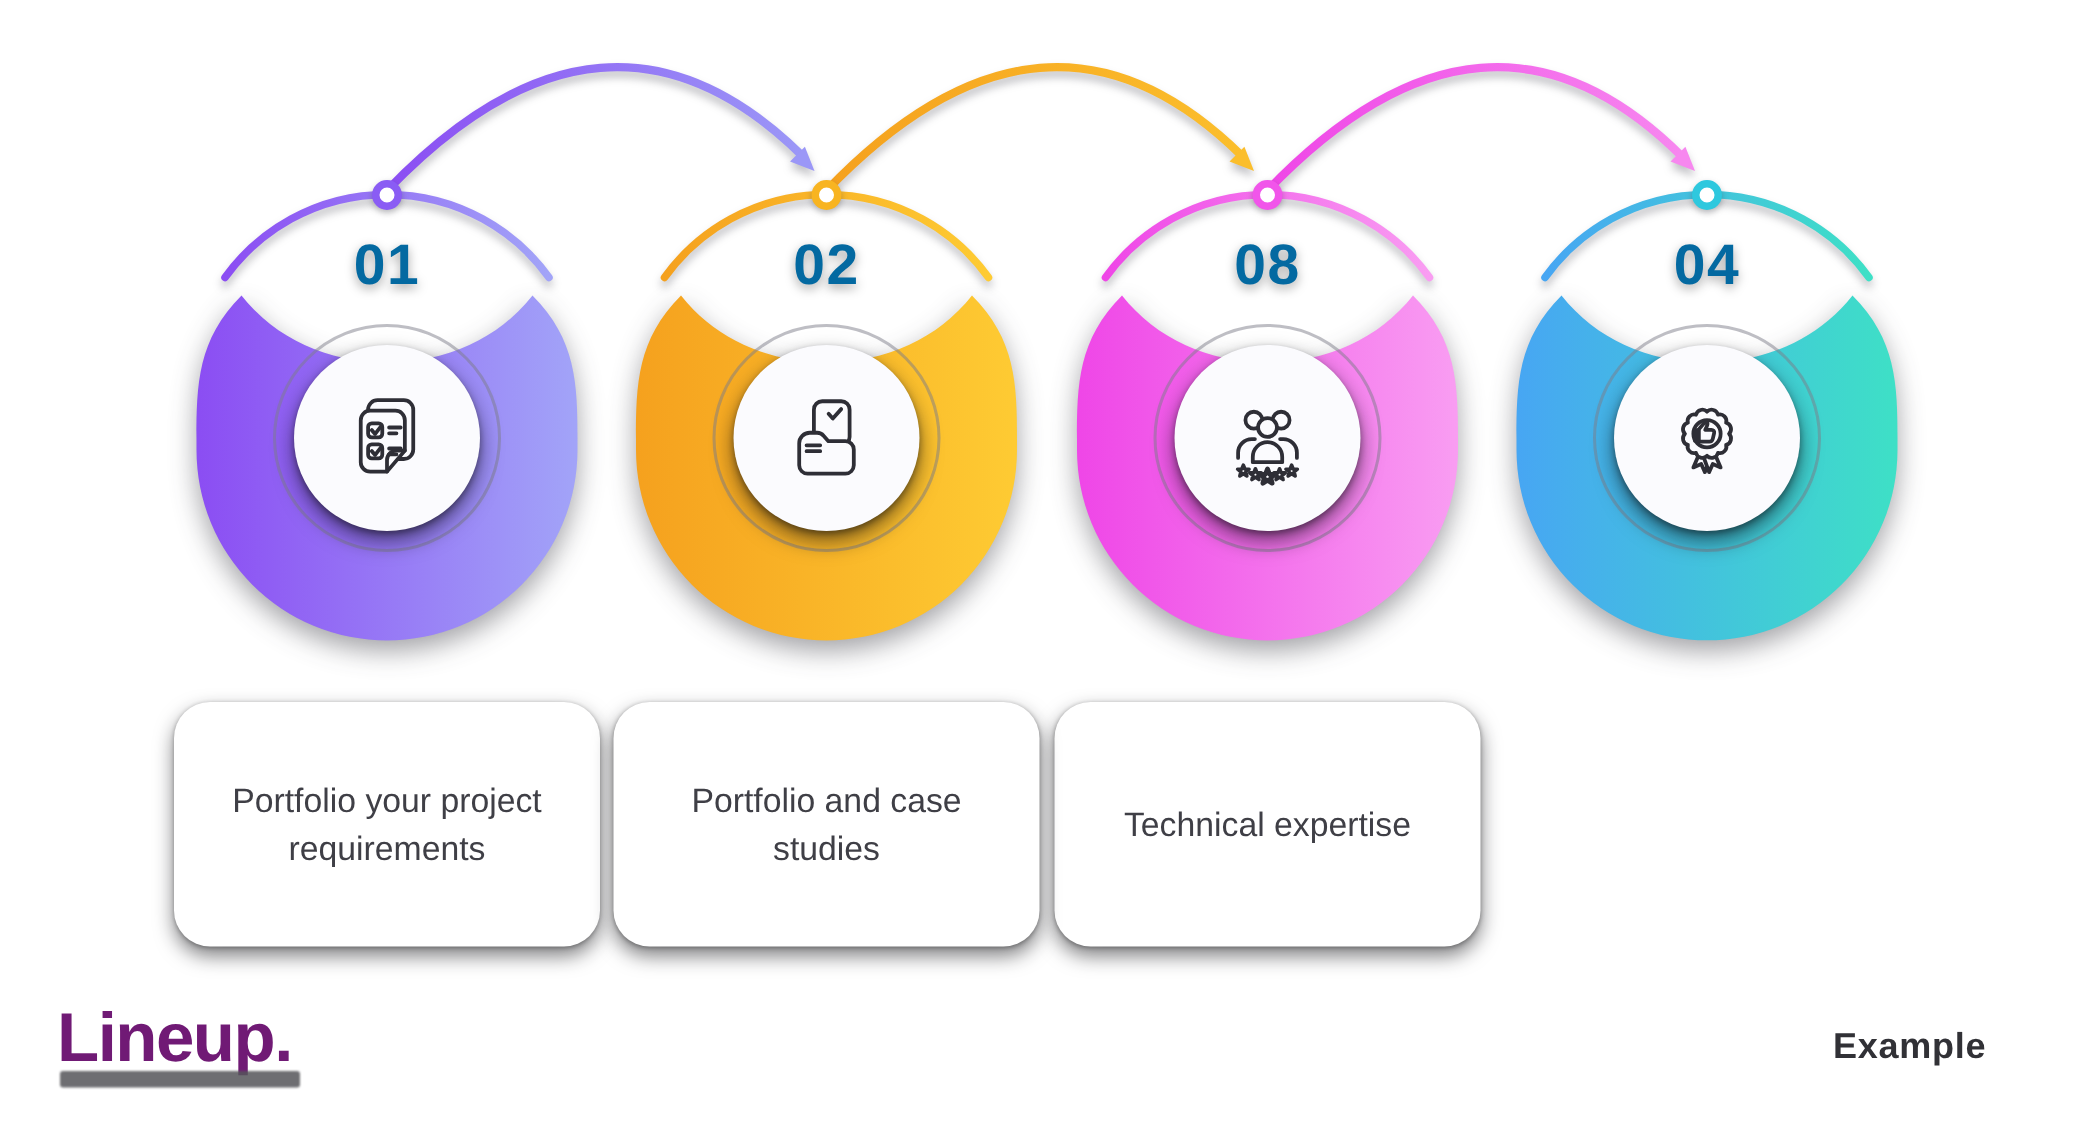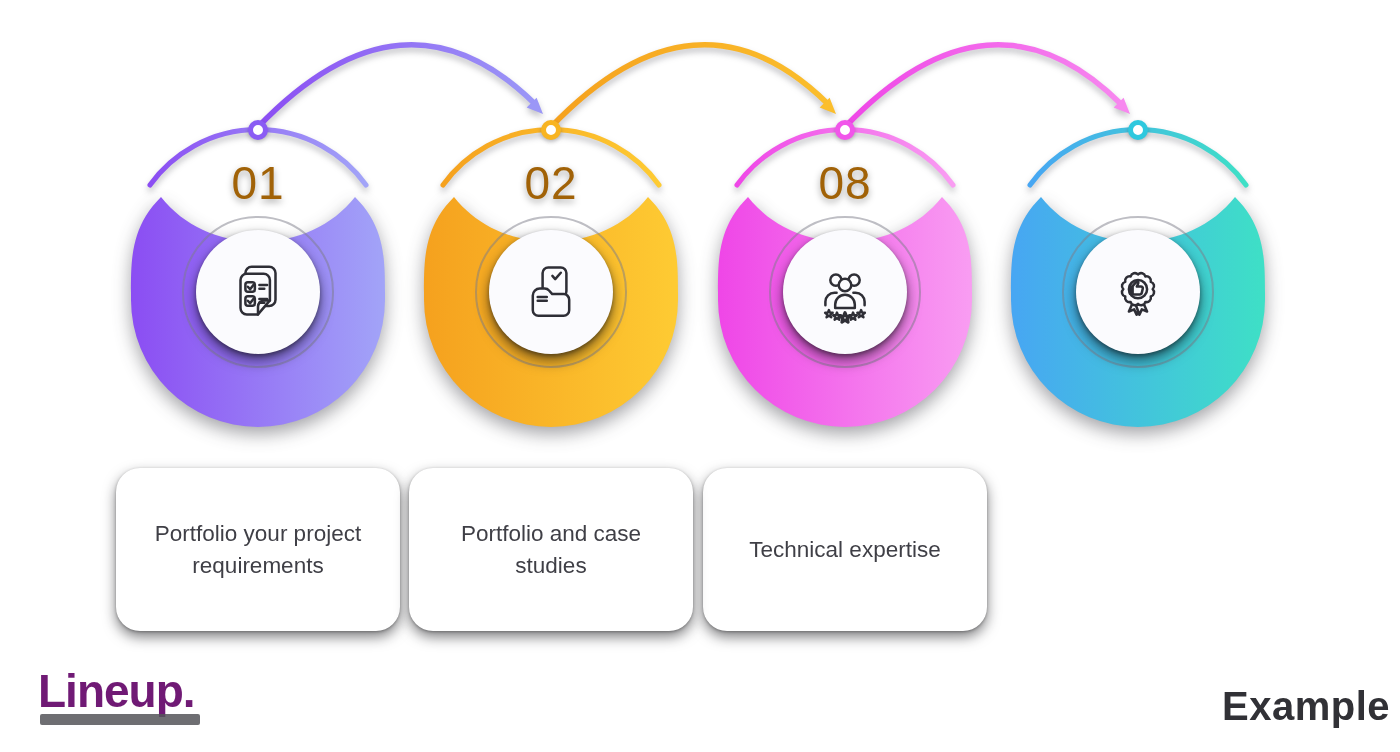--- a/index.html
+++ b/index.html
@@ -4,37 +4,37 @@
 <style>
   html,body{margin:0;padding:0;background:#ffffff;}
   .stage{position:relative;width:1400px;height:752px;background:#ffffff;overflow:hidden;
          font-family:"Liberation Sans","DejaVu Sans",sans-serif;}
   svg.diagram{position:absolute;left:0;top:0;}
   .arcs path{fill:none;stroke-linecap:round;}
   .arcs{filter:drop-shadow(0 4px 3px rgba(90,90,100,0.38));}
   .blobs{filter:drop-shadow(0 7px 9px rgba(35,35,45,0.42));}
   .nodes circle{filter:drop-shadow(0 2px 2px rgba(60,60,70,0.35));}
   .num{position:absolute;top:156px;width:140px;text-align:center;
-       font-size:46px;font-weight:normal;color:#a16207;letter-spacing:1px;
+       font-size:38px;font-weight:bold;color:#0369a1;letter-spacing:1px;
        text-shadow:0 3px 7px rgba(0,0,0,0.35);}
   .ring{position:absolute;top:216px;width:152px;height:152px;border-radius:50%;
         border:2px solid rgba(125,125,138,0.5);box-sizing:border-box;}
   .icon-circle{position:absolute;top:230px;width:124px;height:124px;border-radius:50%;
         background:#FBFBFE;box-shadow:0 7px 14px rgba(10,10,15,0.55),0 2px 4px rgba(0,0,0,0.35);}
   .icon-circle svg{display:block;margin:27px auto 0 auto;}
   .icon-stroke{fill:none;stroke:#2E2E36;stroke-width:3.6;stroke-linecap:round;stroke-linejoin:round;}
   .icon-fill{fill:#FBFBFE;stroke:#2E2E36;stroke-width:3.6;stroke-linecap:round;stroke-linejoin:round;}
   .card{position:absolute;top:468px;width:284px;height:163px;background:#ffffff;border-radius:24px;
         box-shadow:0 6px 13px rgba(25,25,30,0.55),0 1px 3px rgba(0,0,0,0.3);
         display:flex;align-items:center;justify-content:center;box-sizing:border-box;padding:0 26px;}
   .card-label{font-size:22.5px;line-height:1.42;color:#3F3F46;text-align:center;font-weight:500;}
   .brand{position:absolute;left:38px;top:664px;font-size:46px;font-weight:bold;color:#701a75;letter-spacing:-1px;}
   .tagline-bar{position:absolute;left:40px;top:714px;width:160px;height:11px;border-radius:2px;
         background:#55555A;opacity:.85;filter:blur(0.6px);}
-  .watermark{position:absolute;left:1222px;top:684px;font-size:40px;font-weight:bold;color:#313136;letter-spacing:.5px;}
+  .watermark{position:absolute;left:1222px;top:684px;font-size:24px;font-weight:bold;color:#313136;letter-spacing:.5px;}
 </style>
 </head>
 <body>
 
 <div class="stage">
 
   <svg class="diagram" width="1400" height="460" viewBox="0 0 1400 460">
     <defs>
       <linearGradient id="ig0" x1="0" y1="0" x2="1" y2="0">
         <stop offset="0" stop-color="#8B4DF3"></stop>
@@ -94,20 +94,21 @@
       <circle cx="258" cy="130" r="7.5" fill="#ffffff" stroke-width="5" stroke="#8A5CF4"></circle>
       <circle cx="551" cy="130" r="7.5" fill="#ffffff" stroke-width="5" stroke="#F8B421"></circle>
       <circle cx="845" cy="130" r="7.5" fill="#ffffff" stroke-width="5" stroke="#F155EA"></circle>
       <circle cx="1138" cy="130" r="7.5" fill="#ffffff" stroke-width="5" stroke="#2EC8DE"></circle>
     </g>
   </svg>
 
   <div class="num" style="left:188px">01</div>
   <div class="num" style="left:481px">02</div>
   <div class="num" style="left:775px">08</div>
+  <div class="num" style="left:1068px">04</div>
 
   <div class="ring" style="left:182px"></div>
   <div class="ring" style="left:475px"></div>
   <div class="ring" style="left:769px"></div>
   <div class="ring" style="left:1062px"></div>
 
   <div class="icon-circle" style="left:196px">
     <svg width="70" height="70" viewBox="0 0 100 100">
       <rect class="icon-fill" x="32" y="14" width="43" height="56" rx="9"></rect>
       <path class="icon-fill" d="M34,24 h24 a9,9 0 0 1 9,9 v29 l-17,20 h-16 a9,9 0 0 1 -9,-9 v-40 a9,9 0 0 1 9,-9 z"></path>

